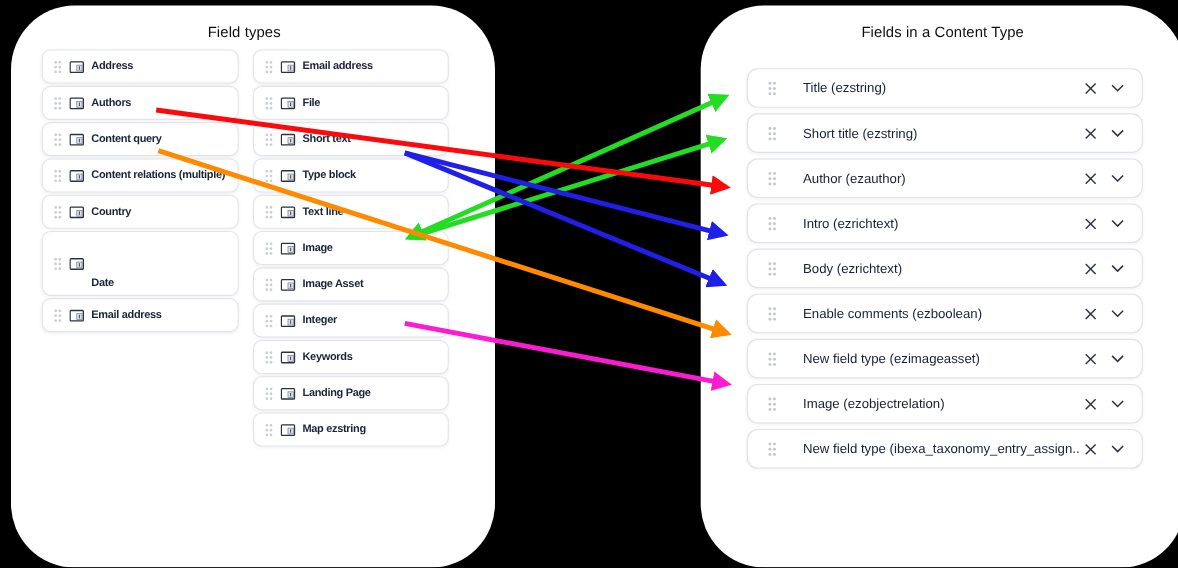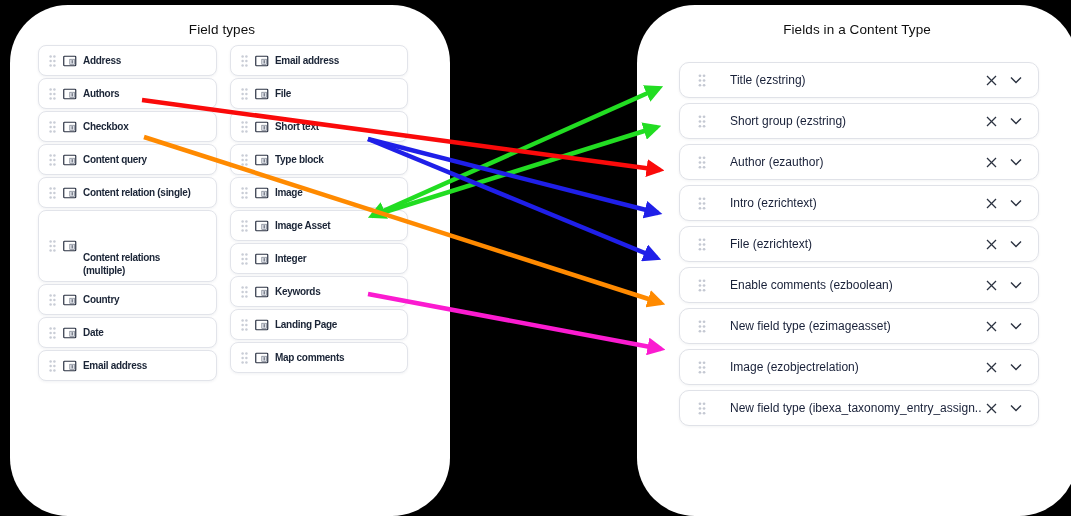--- a/index.html
+++ b/index.html
@@ -97,76 +97,40 @@
       </g>
     </svg>
     <svg class="card-ficon" width="14" height="12" viewBox="0 0 14 12">
       <rect x="0.75" y="1.25" width="12" height="9.5" rx="0.8" fill="none" stroke="#2a3142" stroke-width="1.2"></rect>
       <rect x="6.8" y="4.2" width="4.8" height="5.3" fill="#dfe2e8" stroke="#6b7280" stroke-width="0.6"></rect>
       <line x1="9.2" y1="5.2" x2="9.2" y2="8.4" stroke="#2a3142" stroke-width="0.8"></line>
     </svg>
     <span class="card-label">Authors</span>
   </div>
 
-  <div class="field-card">
-    <svg class="card-handle" width="7" height="12" viewBox="0 0 7 12">
-      <g fill="#c9cdd6">
-        <circle cx="1.6" cy="1.6" r="1.25"></circle>
-              <circle cx="5.4" cy="1.6" r="1.25"></circle>
-        <circle cx="1.6" cy="6.0" r="1.25"></circle>
-              <circle cx="5.4" cy="6.0" r="1.25"></circle>
-        <circle cx="1.6" cy="10.4" r="1.25"></circle>
-              <circle cx="5.4" cy="10.4" r="1.25"></circle>
-      </g>
-    </svg>
-    <svg class="card-ficon" width="14" height="12" viewBox="0 0 14 12">
-      <rect x="0.75" y="1.25" width="12" height="9.5" rx="0.8" fill="none" stroke="#2a3142" stroke-width="1.2"></rect>
-      <rect x="6.8" y="4.2" width="4.8" height="5.3" fill="#dfe2e8" stroke="#6b7280" stroke-width="0.6"></rect>
-      <line x1="9.2" y1="5.2" x2="9.2" y2="8.4" stroke="#2a3142" stroke-width="0.8"></line>
-    </svg>
-    <span class="card-label">Checkbox</span>
-  </div>
 
   <div class="field-card">
     <svg class="card-handle" width="7" height="12" viewBox="0 0 7 12">
       <g fill="#c9cdd6">
         <circle cx="1.6" cy="1.6" r="1.25"></circle>
               <circle cx="5.4" cy="1.6" r="1.25"></circle>
         <circle cx="1.6" cy="6.0" r="1.25"></circle>
               <circle cx="5.4" cy="6.0" r="1.25"></circle>
         <circle cx="1.6" cy="10.4" r="1.25"></circle>
               <circle cx="5.4" cy="10.4" r="1.25"></circle>
       </g>
     </svg>
     <svg class="card-ficon" width="14" height="12" viewBox="0 0 14 12">
       <rect x="0.75" y="1.25" width="12" height="9.5" rx="0.8" fill="none" stroke="#2a3142" stroke-width="1.2"></rect>
       <rect x="6.8" y="4.2" width="4.8" height="5.3" fill="#dfe2e8" stroke="#6b7280" stroke-width="0.6"></rect>
       <line x1="9.2" y1="5.2" x2="9.2" y2="8.4" stroke="#2a3142" stroke-width="0.8"></line>
     </svg>
     <span class="card-label">Content query</span>
   </div>
 
-  <div class="field-card">
-    <svg class="card-handle" width="7" height="12" viewBox="0 0 7 12">
-      <g fill="#c9cdd6">
-        <circle cx="1.6" cy="1.6" r="1.25"></circle>
-              <circle cx="5.4" cy="1.6" r="1.25"></circle>
-        <circle cx="1.6" cy="6.0" r="1.25"></circle>
-              <circle cx="5.4" cy="6.0" r="1.25"></circle>
-        <circle cx="1.6" cy="10.4" r="1.25"></circle>
-              <circle cx="5.4" cy="10.4" r="1.25"></circle>
-      </g>
-    </svg>
-    <svg class="card-ficon" width="14" height="12" viewBox="0 0 14 12">
-      <rect x="0.75" y="1.25" width="12" height="9.5" rx="0.8" fill="none" stroke="#2a3142" stroke-width="1.2"></rect>
-      <rect x="6.8" y="4.2" width="4.8" height="5.3" fill="#dfe2e8" stroke="#6b7280" stroke-width="0.6"></rect>
-      <line x1="9.2" y1="5.2" x2="9.2" y2="8.4" stroke="#2a3142" stroke-width="0.8"></line>
-    </svg>
-    <span class="card-label">Content relation (single)</span>
-  </div>
 
   <div class="field-card">
     <svg class="card-handle" width="7" height="12" viewBox="0 0 7 12">
       <g fill="#c9cdd6">
         <circle cx="1.6" cy="1.6" r="1.25"></circle>
               <circle cx="5.4" cy="1.6" r="1.25"></circle>
         <circle cx="1.6" cy="6.0" r="1.25"></circle>
               <circle cx="5.4" cy="6.0" r="1.25"></circle>
         <circle cx="1.6" cy="10.4" r="1.25"></circle>
               <circle cx="5.4" cy="10.4" r="1.25"></circle>
@@ -309,20 +273,38 @@
       </g>
     </svg>
     <svg class="card-ficon" width="14" height="12" viewBox="0 0 14 12">
       <rect x="0.75" y="1.25" width="12" height="9.5" rx="0.8" fill="none" stroke="#2a3142" stroke-width="1.2"></rect>
       <rect x="6.8" y="4.2" width="4.8" height="5.3" fill="#dfe2e8" stroke="#6b7280" stroke-width="0.6"></rect>
       <line x1="9.2" y1="5.2" x2="9.2" y2="8.4" stroke="#2a3142" stroke-width="0.8"></line>
     </svg>
     <span class="card-label">Type block</span>
   </div>
 
+  <div class="field-card">
+    <svg class="card-handle" width="7" height="12" viewBox="0 0 7 12">
+      <g fill="#c9cdd6">
+        <circle cx="1.6" cy="1.6" r="1.25"></circle>
+              <circle cx="5.4" cy="1.6" r="1.25"></circle>
+        <circle cx="1.6" cy="6.0" r="1.25"></circle>
+              <circle cx="5.4" cy="6.0" r="1.25"></circle>
+        <circle cx="1.6" cy="10.4" r="1.25"></circle>
+              <circle cx="5.4" cy="10.4" r="1.25"></circle>
+      </g>
+    </svg>
+    <svg class="card-ficon" width="14" height="12" viewBox="0 0 14 12">
+      <rect x="0.75" y="1.25" width="12" height="9.5" rx="0.8" fill="none" stroke="#2a3142" stroke-width="1.2"></rect>
+      <rect x="6.8" y="4.2" width="4.8" height="5.3" fill="#dfe2e8" stroke="#6b7280" stroke-width="0.6"></rect>
+      <line x1="9.2" y1="5.2" x2="9.2" y2="8.4" stroke="#2a3142" stroke-width="0.8"></line>
+    </svg>
+    <span class="card-label">Text line</span>
+  </div>
 
   <div class="field-card">
     <svg class="card-handle" width="7" height="12" viewBox="0 0 7 12">
       <g fill="#c9cdd6">
         <circle cx="1.6" cy="1.6" r="1.25"></circle>
               <circle cx="5.4" cy="1.6" r="1.25"></circle>
         <circle cx="1.6" cy="6.0" r="1.25"></circle>
               <circle cx="5.4" cy="6.0" r="1.25"></circle>
         <circle cx="1.6" cy="10.4" r="1.25"></circle>
               <circle cx="5.4" cy="10.4" r="1.25"></circle>
@@ -421,21 +403,21 @@
               <circle cx="5.4" cy="6.0" r="1.25"></circle>
         <circle cx="1.6" cy="10.4" r="1.25"></circle>
               <circle cx="5.4" cy="10.4" r="1.25"></circle>
       </g>
     </svg>
     <svg class="card-ficon" width="14" height="12" viewBox="0 0 14 12">
       <rect x="0.75" y="1.25" width="12" height="9.5" rx="0.8" fill="none" stroke="#2a3142" stroke-width="1.2"></rect>
       <rect x="6.8" y="4.2" width="4.8" height="5.3" fill="#dfe2e8" stroke="#6b7280" stroke-width="0.6"></rect>
       <line x1="9.2" y1="5.2" x2="9.2" y2="8.4" stroke="#2a3142" stroke-width="0.8"></line>
     </svg>
-    <span class="card-label">Map comments</span>
+    <span class="card-label">Map ezstring</span>
   </div>
 </div>
   </div>
 
   <div class="panel" id="right-panel">
     <div class="panel-title">Fields in a Content Type</div>
     <div id="rows">
   <div class="content-row">
     <svg class="row-handle" width="8" height="13" viewBox="0 0 7 12">
       <g fill="#c4c8d2">
@@ -465,21 +447,21 @@
     <svg class="row-handle" width="8" height="13" viewBox="0 0 7 12">
       <g fill="#c4c8d2">
         <circle cx="1.6" cy="1.6" r="1.25"></circle>
               <circle cx="5.4" cy="1.6" r="1.25"></circle>
         <circle cx="1.6" cy="6.0" r="1.25"></circle>
               <circle cx="5.4" cy="6.0" r="1.25"></circle>
         <circle cx="1.6" cy="10.4" r="1.25"></circle>
               <circle cx="5.4" cy="10.4" r="1.25"></circle>
       </g>
     </svg>
-    <span class="row-label">Short group (ezstring)</span>
+    <span class="row-label">Short title (ezstring)</span>
     <button class="icon-btn">
       <svg width="11" height="11" viewBox="0 0 11 11">
         <line x1="1" y1="1" x2="10" y2="10" stroke="#2b3240" stroke-width="1.3"></line>
         <line x1="10" y1="1" x2="1" y2="10" stroke="#2b3240" stroke-width="1.3"></line>
       </svg>
     </button>
     <button class="icon-btn">
       <svg width="12" height="8" viewBox="0 0 12 8">
         <polyline points="1,1.5 6,6.5 11,1.5" fill="none" stroke="#2b3240" stroke-width="1.4"></polyline>
       </svg>
@@ -540,21 +522,21 @@
     <svg class="row-handle" width="8" height="13" viewBox="0 0 7 12">
       <g fill="#c4c8d2">
         <circle cx="1.6" cy="1.6" r="1.25"></circle>
               <circle cx="5.4" cy="1.6" r="1.25"></circle>
         <circle cx="1.6" cy="6.0" r="1.25"></circle>
               <circle cx="5.4" cy="6.0" r="1.25"></circle>
         <circle cx="1.6" cy="10.4" r="1.25"></circle>
               <circle cx="5.4" cy="10.4" r="1.25"></circle>
       </g>
     </svg>
-    <span class="row-label">File (ezrichtext)</span>
+    <span class="row-label">Body (ezrichtext)</span>
     <button class="icon-btn">
       <svg width="11" height="11" viewBox="0 0 11 11">
         <line x1="1" y1="1" x2="10" y2="10" stroke="#2b3240" stroke-width="1.3"></line>
         <line x1="10" y1="1" x2="1" y2="10" stroke="#2b3240" stroke-width="1.3"></line>
       </svg>
     </button>
     <button class="icon-btn">
       <svg width="12" height="8" viewBox="0 0 12 8">
         <polyline points="1,1.5 6,6.5 11,1.5" fill="none" stroke="#2b3240" stroke-width="1.4"></polyline>
       </svg>

